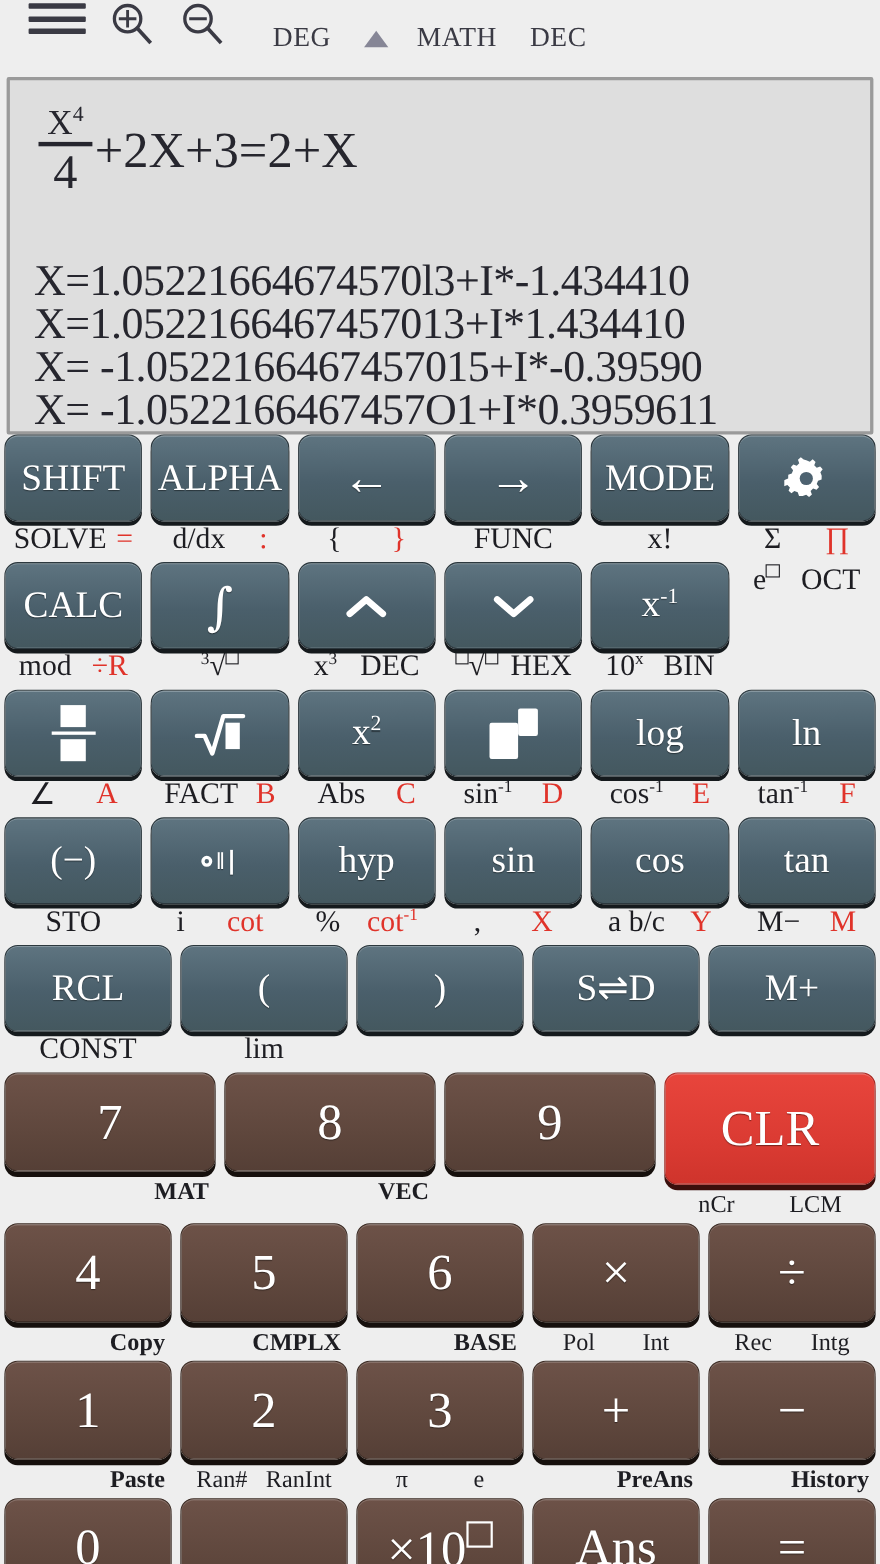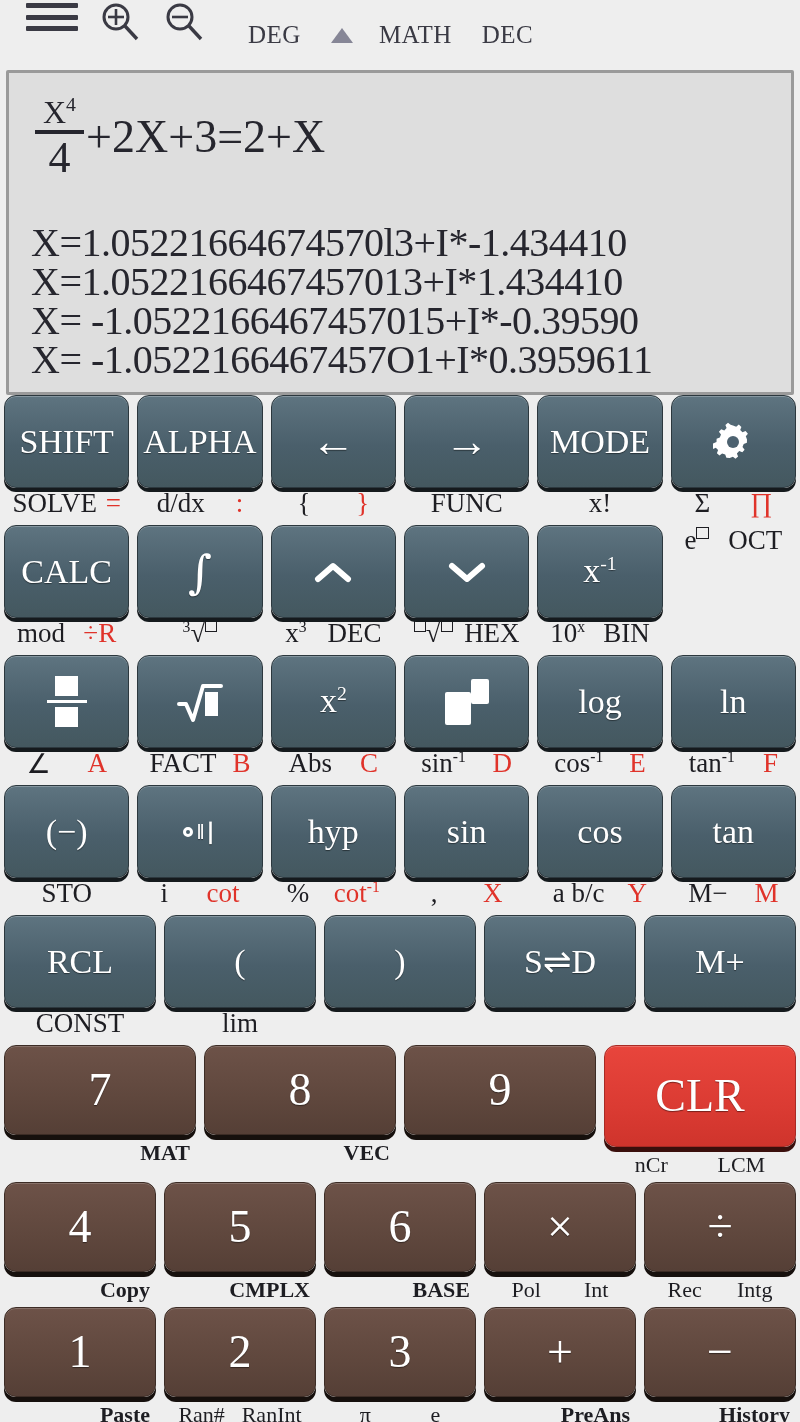--- a/index.html
+++ b/index.html
@@ -73,42 +73,42 @@
     margin-right: 2px;
   }
   .frac .num { padding: 0 8px; font-size: 32px; }
   .frac .bar { width: 100%; height: 4px; background: #26262e; margin: 3px 0; }
   .frac .den { padding: 0 8px; font-size: 44px; }
   .frac sup { font-size: 0.62em; vertical-align: super; }
 
   .results {
     position: absolute;
     left: 22px;
-    top: 150px;
+    top: 162px;
     white-space: nowrap;
   }
   .results .line {
     color: #26262e;
     font-size: 40px;
     line-height: 39px;
     letter-spacing: -0.5px;
     white-space: nowrap;
   }
 
   
   .fnarea { padding: 0 4px; }
   .fnrow {
     display: flex;
     gap: 8px;
     margin-bottom: 0px;
   }
   .keycell { flex: 1; display: flex; flex-direction: column; }
 
   .btn {
-    height: 93px;
+    height: 79px;
     border-radius: 12px;
     display: flex; align-items: center; justify-content: center;
     color: #ffffff;
     position: relative;
     cursor: pointer;
     user-select: none;
     font-size: 34px;
     line-height: 1;
     text-shadow: 0 1px 1px rgba(0,0,0,0.45);
   }

